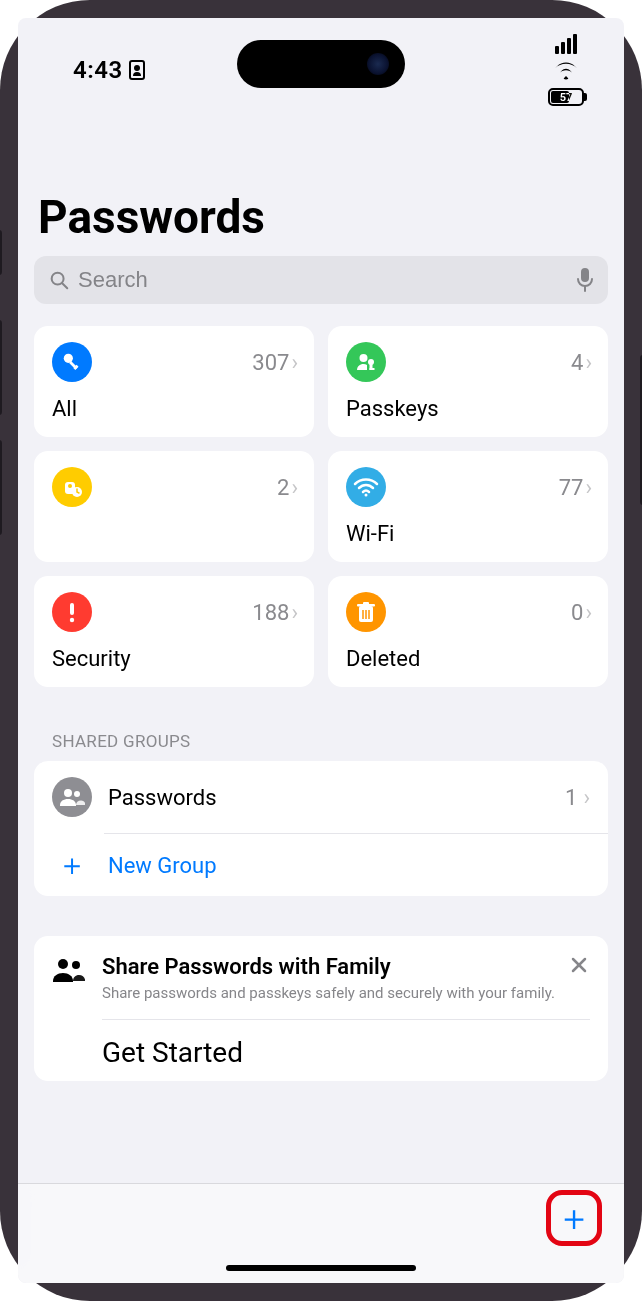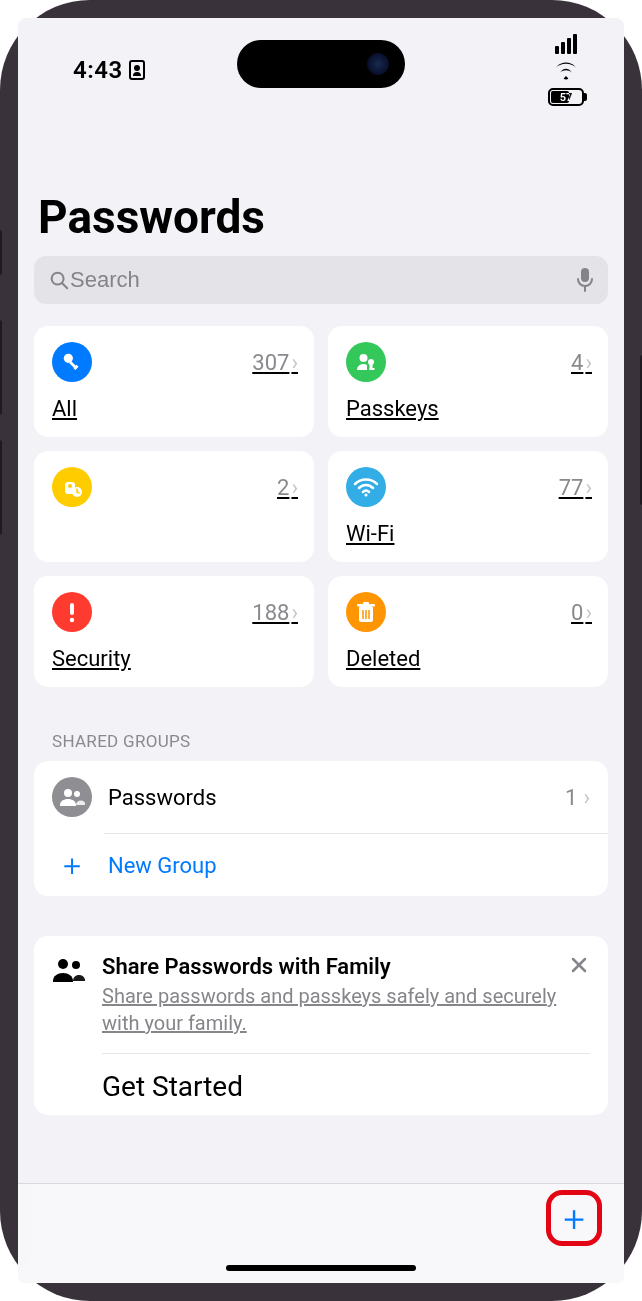--- a/index.html
+++ b/index.html
@@ -101,35 +101,34 @@
     padding: 0 14px;
     margin-bottom: 22px;
   }
   .search input {
     flex: 1;
     border: none;
     background: transparent;
     font-size: 22px;
     color: #000;
     outline: none;
-    margin-left: 0;
+    margin-left: 8px;
   }
   .search input::placeholder { color: #848488; }
   .tiles {
     display: grid;
     grid-template-columns: 1fr 1fr;
     gap: 14px;
     margin-bottom: 44px;
   }
   .tile {
     background: #fff;
     border-radius: 14px;
     padding: 16px 18px 16px 18px;
     position: relative;
-    text-decoration: underline;
   }
   .tile-top { display:flex; align-items:center; justify-content:space-between; }
   .tile-count { font-size: 22px; color: #8a8a8e; margin-right:-2px; display:flex; align-items:center; gap:2px;}
   .tile-label { font-size: 22px; color: #000; margin-top: 14px; }
   .circle-icon {
     width: 40px; height: 40px; border-radius: 50%;
     display: flex; align-items: center; justify-content: center;
   }
   .blue { background:#007aff; } .green{background:#34c759;} .yellow{background:#ffcc00;}
   .sky{background:#32ade6;} .red{background:#ff3b30;} .orange{background:#ff9500;}
@@ -160,21 +159,21 @@
   .blue-text { color:#007aff; }
   .promo {
     background:#fff;
     border-radius:14px;
     margin-top: 40px;
     padding: 18px 18px 0 18px;
     position: relative;
   }
   .promo-top { display:flex; gap:16px; }
   .promo-title { font-size:22px; font-weight:600; color:#000; margin-bottom:4px;}
-  .promo-sub { font-size:20px; color:#86868a; line-height:1.35;text-decoration:underline; }
+  .promo-sub { font-size:15px; color:#86868a; line-height:1.35; }
   .promo-close { position:absolute; top:20px; right:20px; color:#86868a; font-size:22px; }
   .promo-div { height:1px; background:#e5e5ea; margin:16px 0 0 50px;}
   .promo-cta { font-size:28px; color:#000000; padding:16px 0 12px 50px; }
   .bottom-bar {
     position:absolute;
     bottom:0; left:0; right:0;
     height:100px;
     background: rgba(248,248,250,0.94);
     backdrop-filter: blur(10px);
     border-top:1px solid #d9d9dd;

